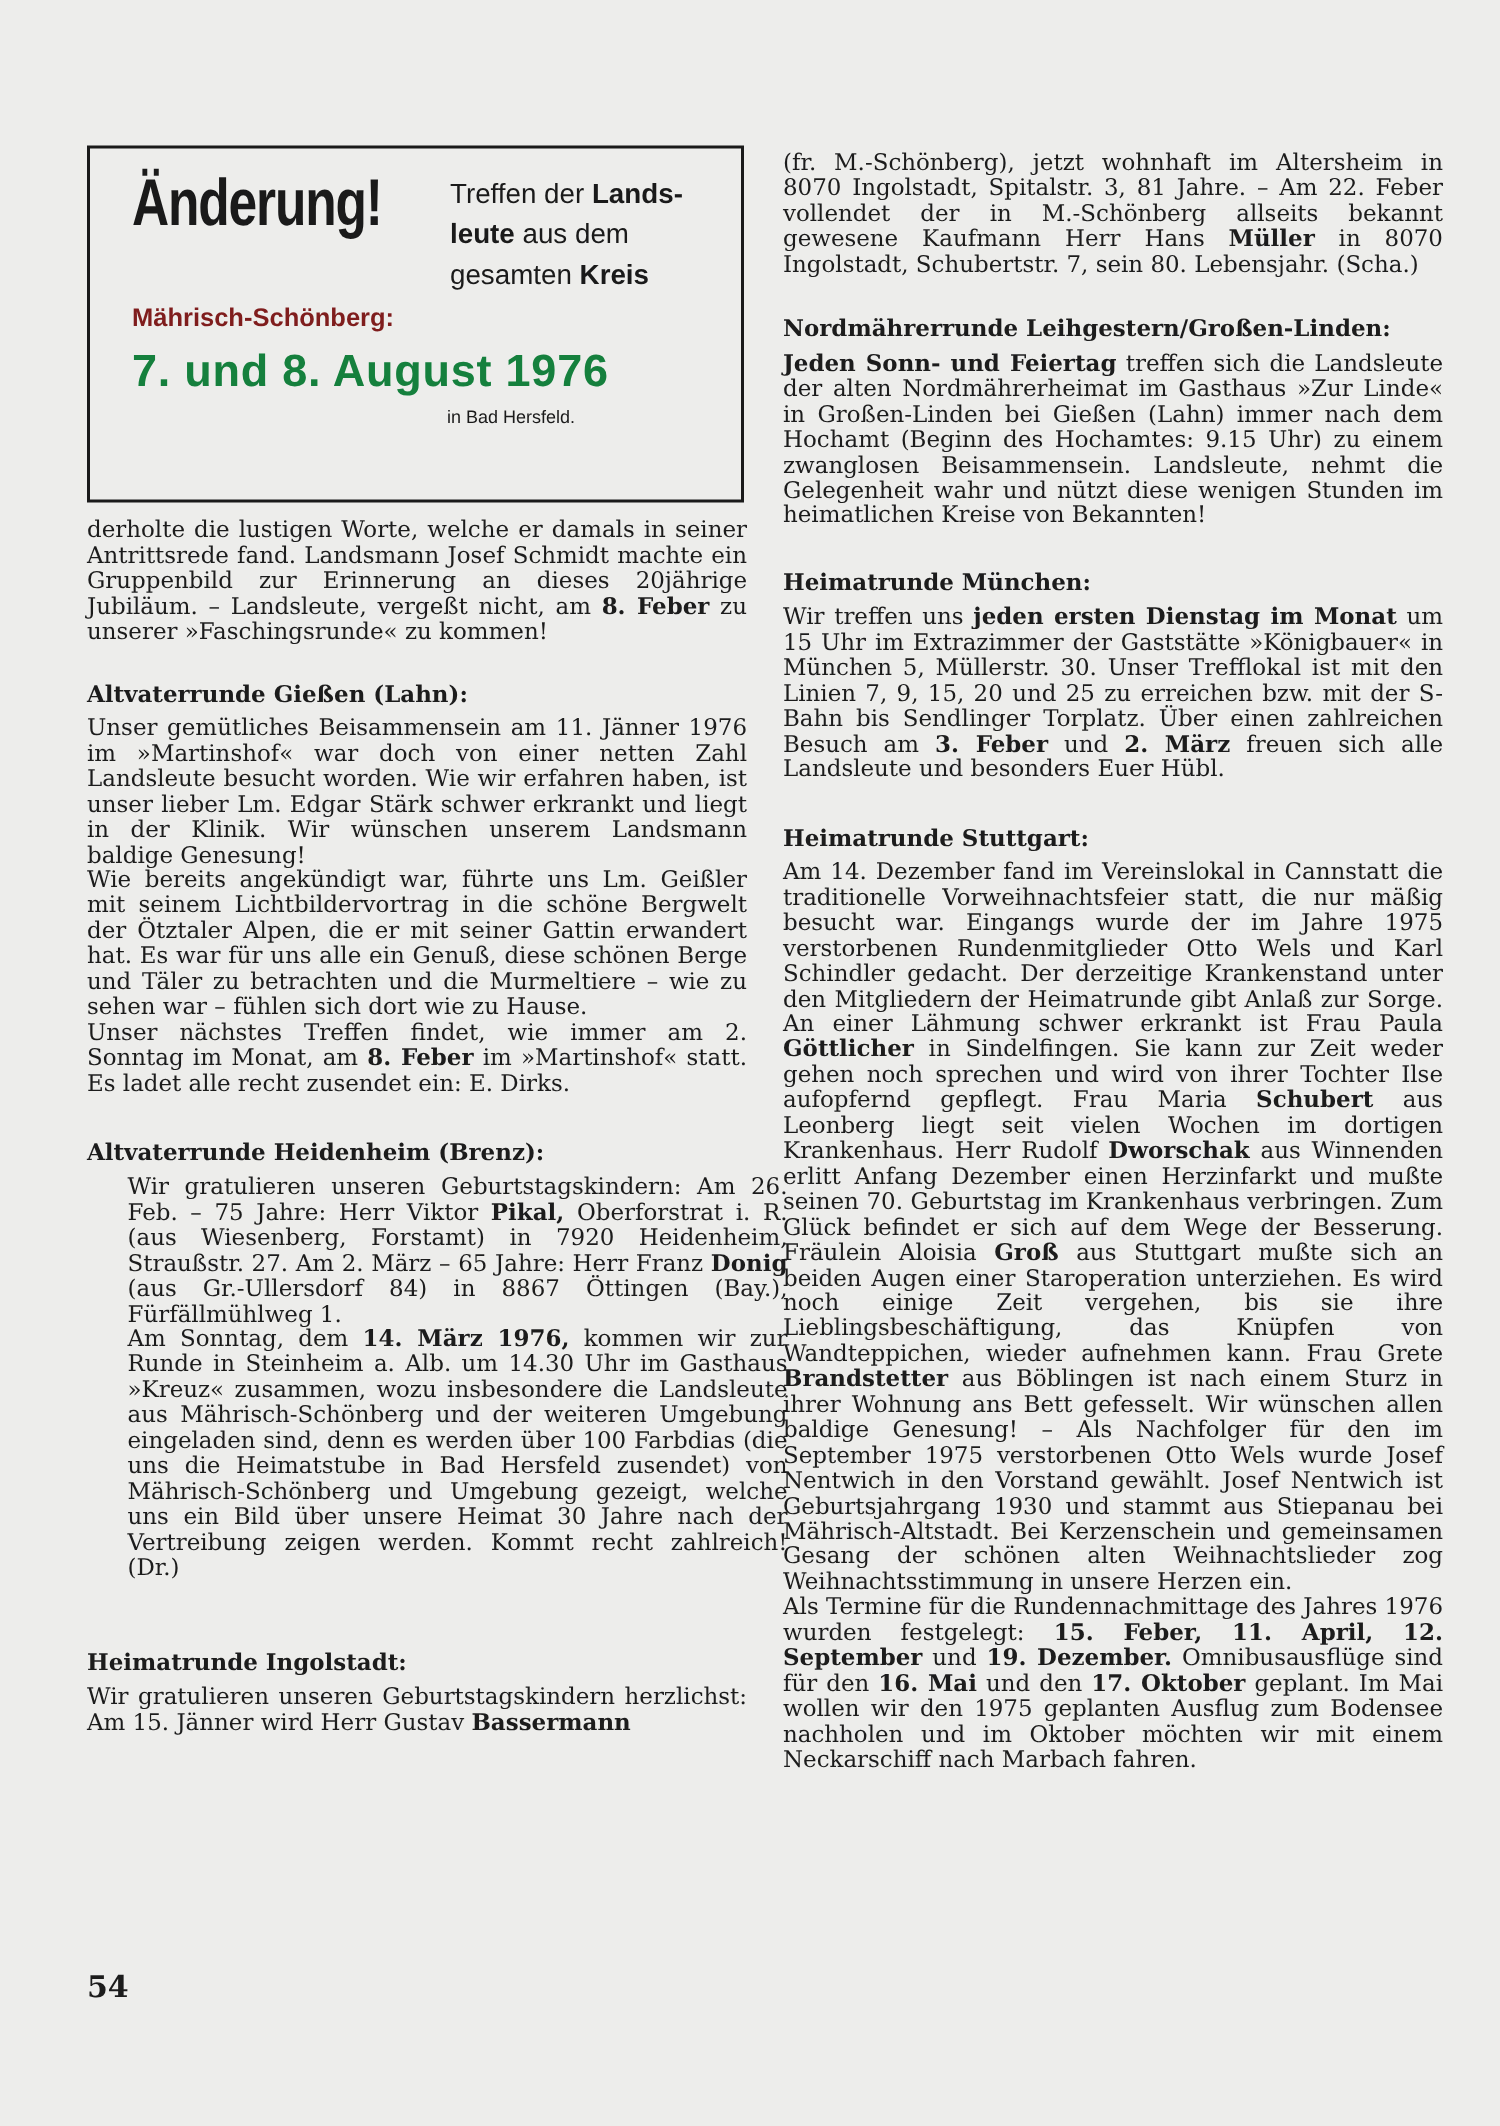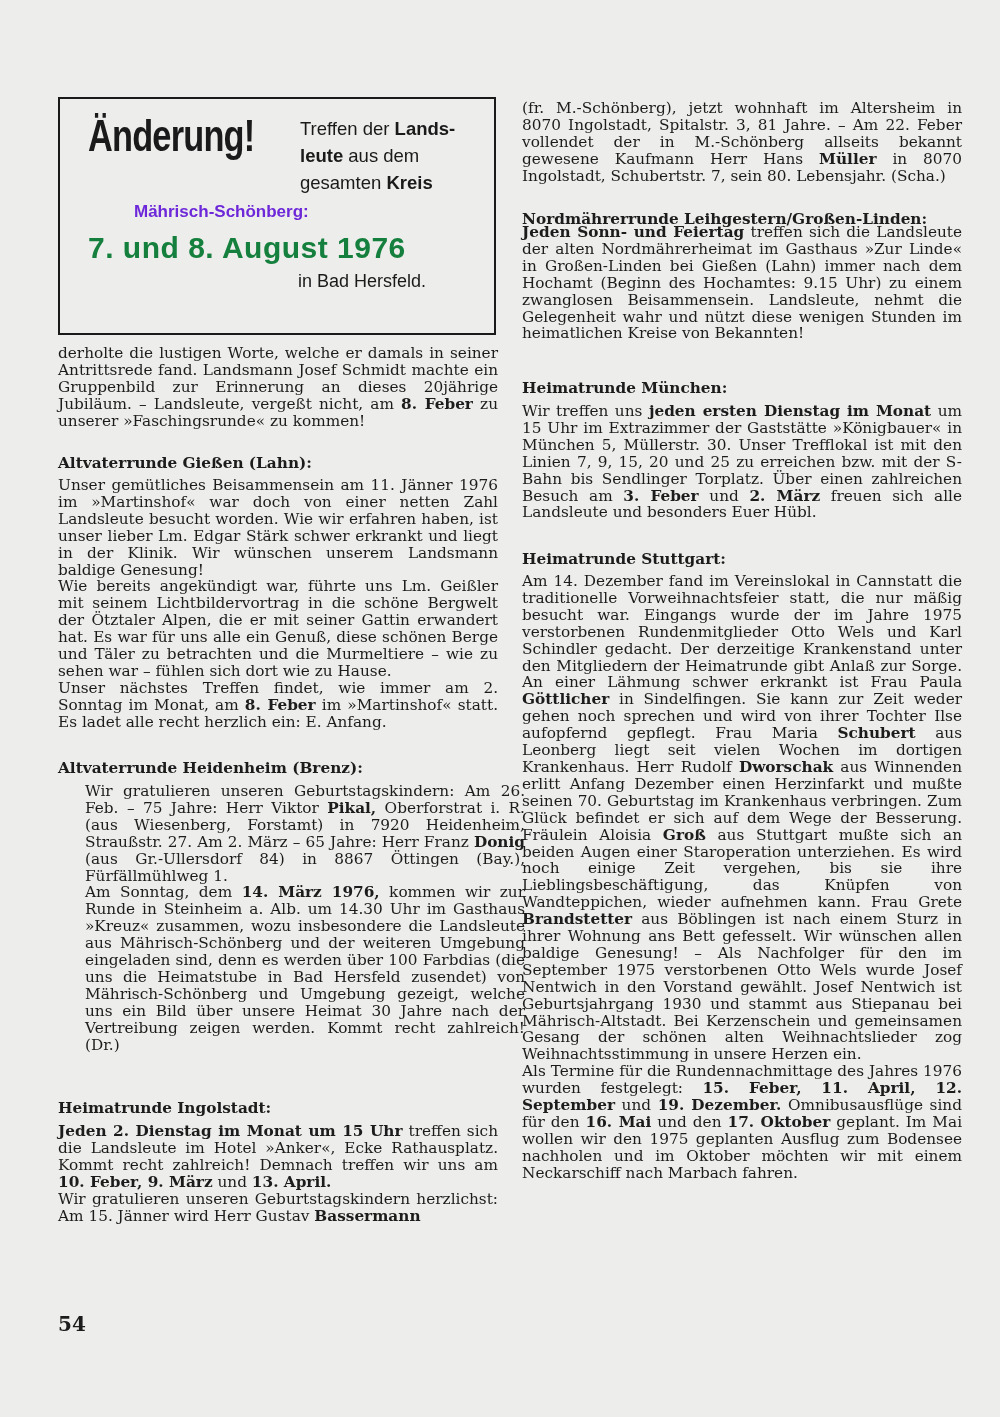--- a/index.html
+++ b/index.html
@@ -31,30 +31,30 @@
       color: #1a1a1a;
     }
     .notice-side {
       position: absolute; left: 240px; top: 16px;
       font-size: 18.5px; line-height: 27px;
       color: #1a1a1a;
     }
     .notice-side b { font-weight: bold; }
     .notice-region {
       position: absolute; left: 28px; top: 103px;
-      font-size: 17px; font-weight: bold; color: #6d28d9; margin-left: 46px;
+      font-size: 17px; font-weight: bold; color: #7f1d1d;
     }
     .notice-date {
       position: absolute; left: 28px; top: 132px;
       font-size: 30px; font-weight: bold; color: #15803d;
       letter-spacing: 0.5px;
     }
     .notice-place {
       position: absolute; left: 238px; top: 172px;
-      font-size: 18px; color: #1a1a1a;
+      font-size: 12px; color: #1a1a1a;
     }
 
     .text-block {
       position: absolute;
       font-size: 15.3px;
       line-height: 16.9px;
       text-align: justify;
       width: 440px;
     }
     .text-block p { margin: 0; }
@@ -87,41 +87,40 @@
 </div>
 
 <div class="text-block" style="left:58px; top:345px;">
   <p><span>derholte die lustigen Worte, welche er damals in seiner Antrittsrede fand. Landsmann Josef Schmidt machte ein Gruppenbild zur Erinnerung an dieses 20jährige Jubiläum. – Landsleute, vergeßt nicht, am </span><b>8. Feber</b><span> zu unserer »Faschingsrunde« zu kommen!</span></p>
 </div>
 
 <div class="heading" style="left:58px; top:455px;">Altvaterrunde Gießen (Lahn):</div>
 <div class="text-block" style="left:58px; top:477px;">
   <p>Unser gemütliches Beisammensein am 11. Jänner 1976 im »Martinshof« war doch von einer netten Zahl Landsleute besucht worden. Wie wir erfahren haben, ist unser lieber Lm. Edgar Stärk schwer erkrankt und liegt in der Klinik. Wir wünschen unserem Landsmann baldige Genesung!</p>
   <p>Wie bereits angekündigt war, führte uns Lm. Geißler mit seinem Lichtbildervortrag in die schöne Bergwelt der Ötztaler Alpen, die er mit seiner Gattin erwandert hat. Es war für uns alle ein Genuß, diese schönen Berge und Täler zu betrachten und die Murmeltiere – wie zu sehen war – fühlen sich dort wie zu Hause.</p>
-  <p><span>Unser nächstes Treffen findet, wie immer am 2. Sonntag im Monat, am </span><b>8. Feber</b><span> im »Martinshof« statt. Es ladet alle recht herzlich ein: E. Anfang.</span></p>
+  <p><span>Unser nächstes Treffen findet, wie immer am 2. Sonntag im Monat, am </span><b>8. Feber</b><span> im »Martinshof« statt. Es ladet alle recht zusendet ein: E. Dirks.</span></p>
 </div>
 
 <div class="heading" style="left:58px; top:760px;">Altvaterrunde Heidenheim (Brenz):</div>
 <div class="text-block" style="left:58px; top:783px;margin-left:27px;">
   <p><span>Wir gratulieren unseren Geburtstagskindern: Am 26. Feb. – 75 Jahre: Herr Viktor </span><b>Pikal,</b><span> Oberforstrat i. R. (aus Wiesenberg, Forstamt) in 7920 Heidenheim, Straußstr. 27. Am 2. März – 65 Jahre: Herr Franz </span><b>Donig</b><span> (aus Gr.-Ullersdorf 84) in 8867 Öttingen (Bay.), Fürfällmühlweg 1.</span></p>
   <p><span>Am Sonntag, dem </span><b>14. März 1976,</b><span> kommen wir zur Runde in Steinheim a. Alb. um 14.30 Uhr im Gasthaus »Kreuz« zusammen, wozu insbesondere die Landsleute aus Mährisch-Schönberg und der weiteren Umgebung eingeladen sind, denn es werden über 100 Farbdias (die uns die Heimatstube in Bad Hersfeld zusendet) von Mährisch-Schönberg und Umgebung gezeigt, welche uns ein Bild über unsere Heimat 30 Jahre nach der Vertreibung zeigen werden. Kommt recht zahlreich! (Dr.)</span></p>
 </div>
 
 <div class="heading" style="left:58px; top:1100px;">Heimatrunde Ingolstadt:</div>
 <div class="text-block" style="left:58px; top:1123px;">
-  <p><b>Jeden 2. Dienstag im Monat um 15 Uhr</b><span> treffen sich die Landsleute im Hotel »Anker«, Ecke Rathausplatz. Kommt recht zahlreich! Demnach treffen wir uns am </span><b>10. Feber, 9. März</b><span> und </span><b>13. April.</b></p>
   <p><span>Wir gratulieren unseren Geburtstagskindern herzlichst: Am 15. Jänner wird Herr Gustav </span><b>Bassermann</b></p>
 </div>
 
 <div class="text-block" style="left:522px; top:100px;">
   <p><span>(fr. M.-Schönberg), jetzt wohnhaft im Altersheim in 8070 Ingolstadt, Spitalstr. 3, 81 Jahre. – Am 22. Feber vollendet der in M.-Schönberg allseits bekannt gewesene Kaufmann Herr Hans </span><b>Müller</b><span> in 8070 Ingolstadt, Schubertstr. 7, sein 80. Lebensjahr. (Scha.)</span></p>
 </div>
 
 <div class="heading" style="left:522px; top:211px;">Nordmährerrunde Leihgestern/Großen-Linden:</div>
-<div class="text-block" style="left:522px; top:224px;">
+<div class="text-block" style="left:522px; top:234px;">
   <p><b>Jeden Sonn- und Feiertag</b><span> treffen sich die Landsleute der alten Nordmährerheimat im Gasthaus »Zur Linde« in Großen-Linden bei Gießen (Lahn) immer nach dem Hochamt (Beginn des Hochamtes: 9.15 Uhr) zu einem zwanglosen Beisammensein. Landsleute, nehmt die Gelegenheit wahr und nützt diese wenigen Stunden im heimatlichen Kreise von Bekannten!</span></p>
 </div>
 
 <div class="heading" style="left:522px; top:380px;">Heimatrunde München:</div>
 <div class="text-block" style="left:522px; top:403px;">
   <p><span>Wir treffen uns </span><b>jeden ersten Dienstag im Monat</b><span> um 15 Uhr im Extrazimmer der Gaststätte »Königbauer« in München 5, Müllerstr. 30. Unser Trefflokal ist mit den Linien 7, 9, 15, 20 und 25 zu erreichen bzw. mit der S-Bahn bis Sendlinger Torplatz. Über einen zahlreichen Besuch am </span><b>3. Feber</b><span> und </span><b>2. März</b><span> freuen sich alle Landsleute und besonders Euer Hübl.</span></p>
 </div>
 
 <div class="heading" style="left:522px; top:551px;">Heimatrunde Stuttgart:</div>
 <div class="text-block" style="left:522px; top:573px;">

